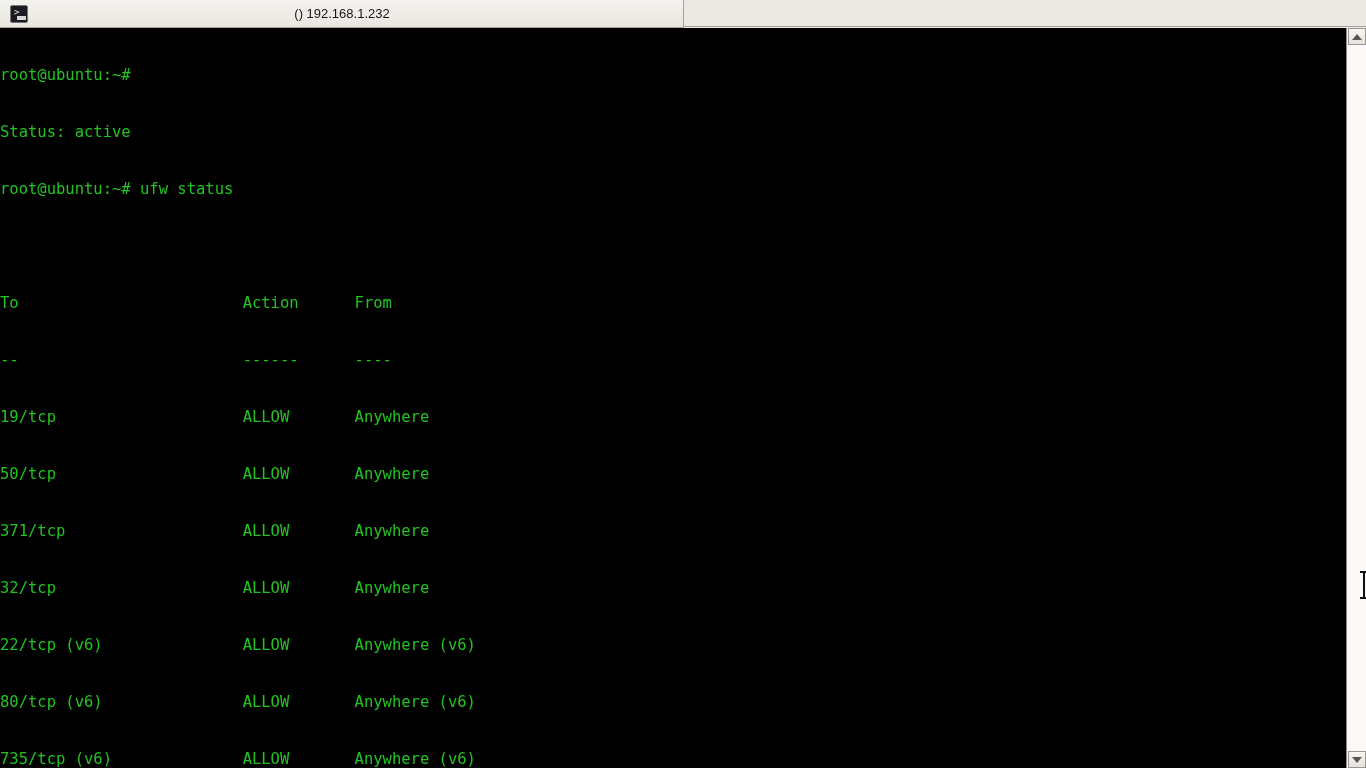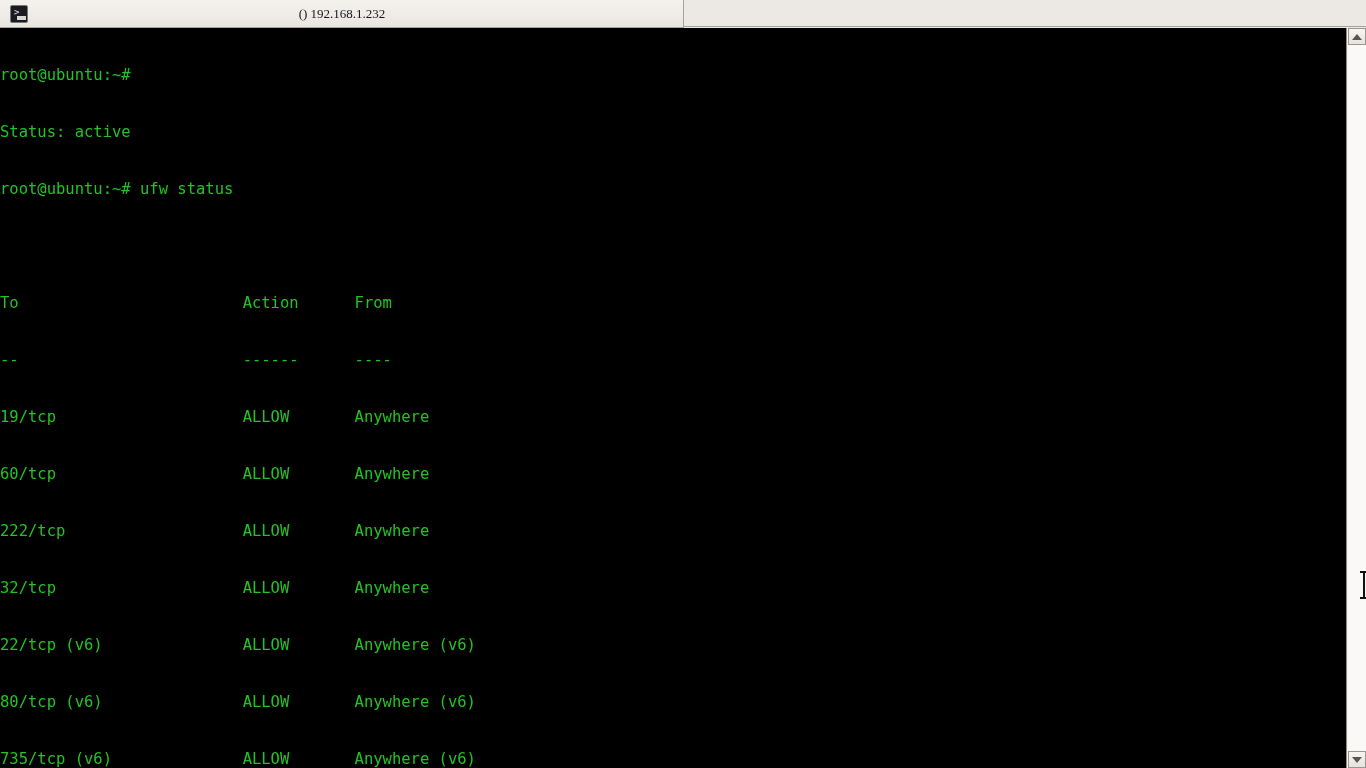--- a/index.html
+++ b/index.html
@@ -69,21 +69,21 @@
     background: #d8d8d8;
   }
   #title-text {
     position: absolute;
     left: 0; top: 0;
     width: 684px;
     height: 28px;
     line-height: 28px;
     text-align: center;
     color: #16161a;
-    font-family: Liberation Serif, serif;
+    font-family: Liberation Sans, sans-serif;
     font-size: 13px;
     white-space: pre;
   }
   #titlebar-filler {
     position: absolute;
     left: 684px; top: 0;
     width: 682px;
     height: 27px;
     background: #ece9e4;
     border-bottom: 1px solid #a6a29c;
@@ -199,22 +199,22 @@
 
   <div id="terminal">
     <div id="terminal-screen">
       <div class="line">root@ubuntu:~#</div>
       <div class="line">Status: active</div>
       <div class="line">root@ubuntu:~# ufw status</div>
       <div class="line"></div>
       <div class="line">To                        Action      From</div>
       <div class="line">--                        ------      ----</div>
       <div class="line">19/tcp                    ALLOW       Anywhere</div>
-      <div class="line">60/tcp                    ALLOW       Anywhere</div>
-      <div class="line">222/tcp                   ALLOW       Anywhere</div>
+      <div class="line">50/tcp                    ALLOW       Anywhere</div>
+      <div class="line">371/tcp                   ALLOW       Anywhere</div>
       <div class="line">32/tcp                    ALLOW       Anywhere</div>
       <div class="line">22/tcp (v6)               ALLOW       Anywhere (v6)</div>
       <div class="line">80/tcp (v6)               ALLOW       Anywhere (v6)</div>
       <div class="line">735/tcp (v6)              ALLOW       Anywhere (v6)</div>
       
       
       
       
       
       

